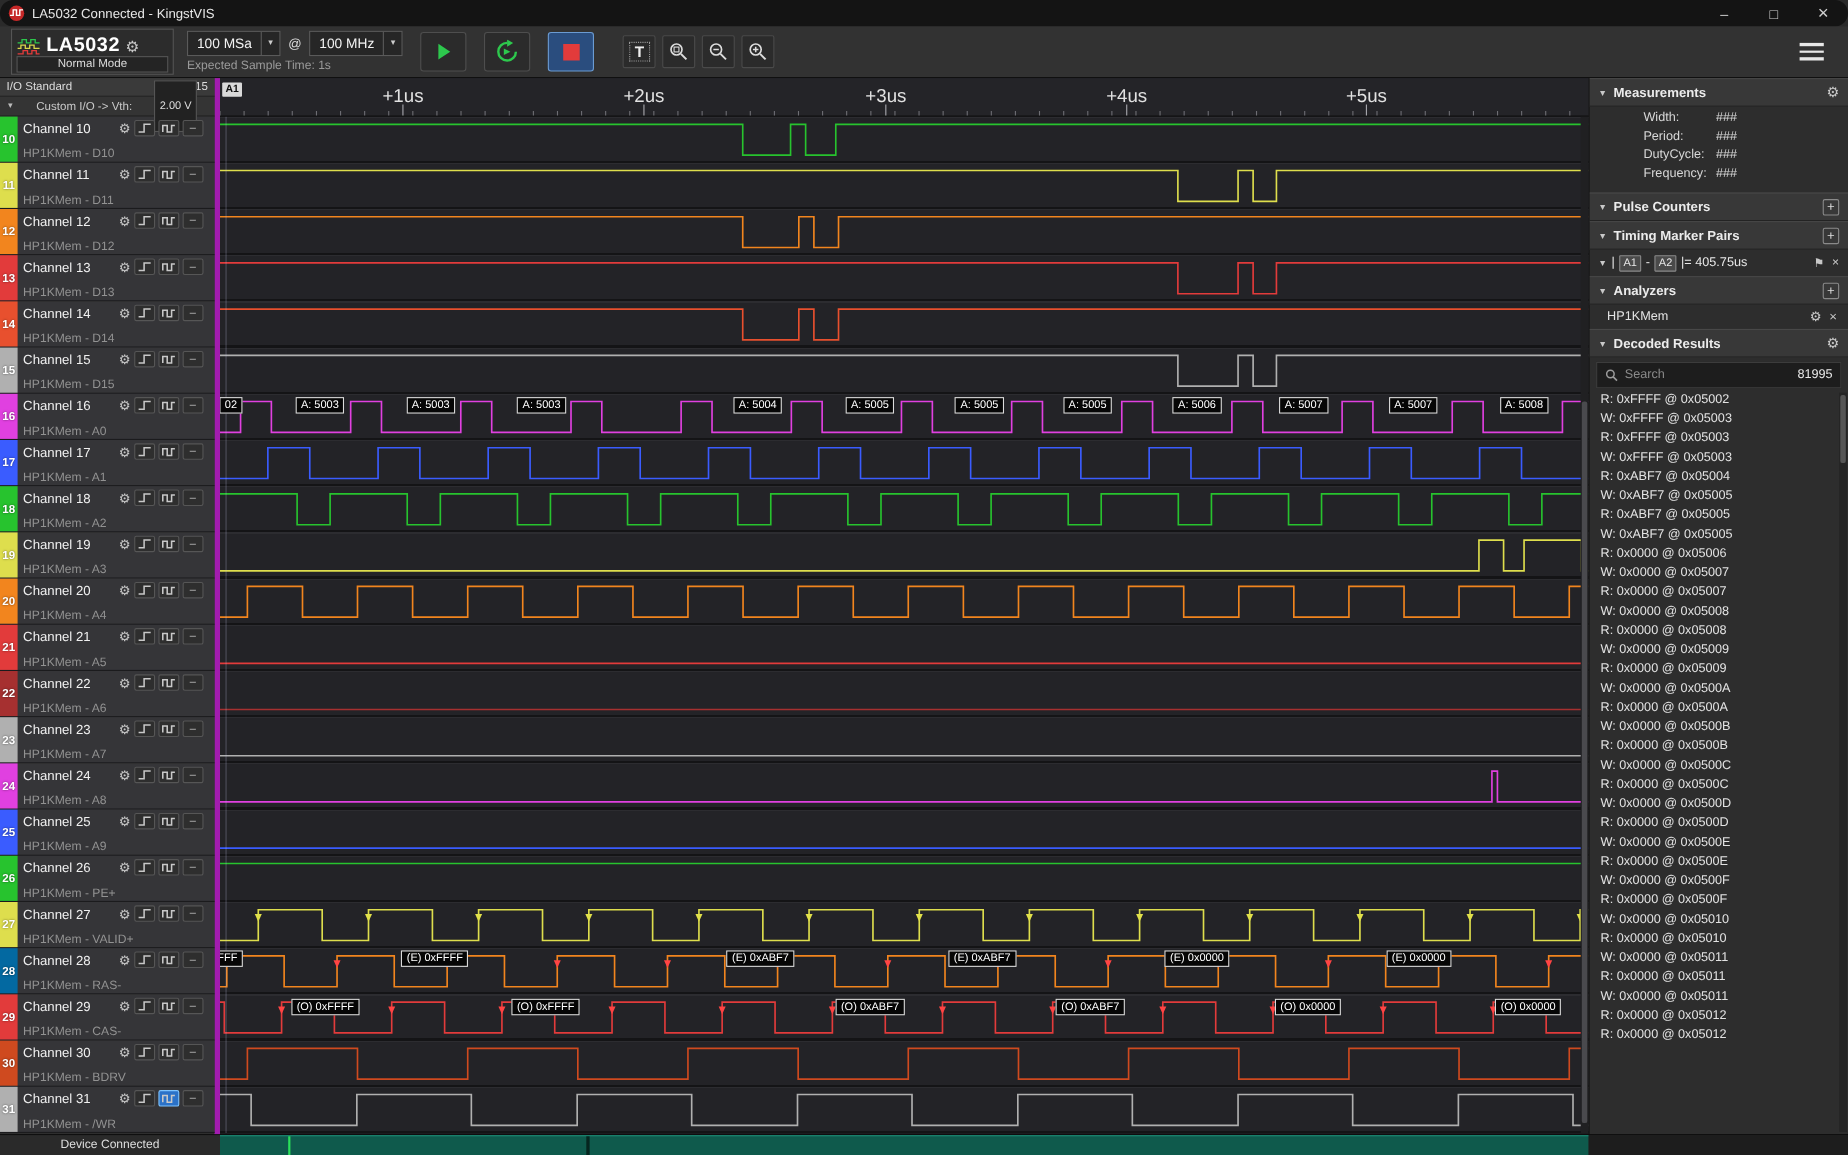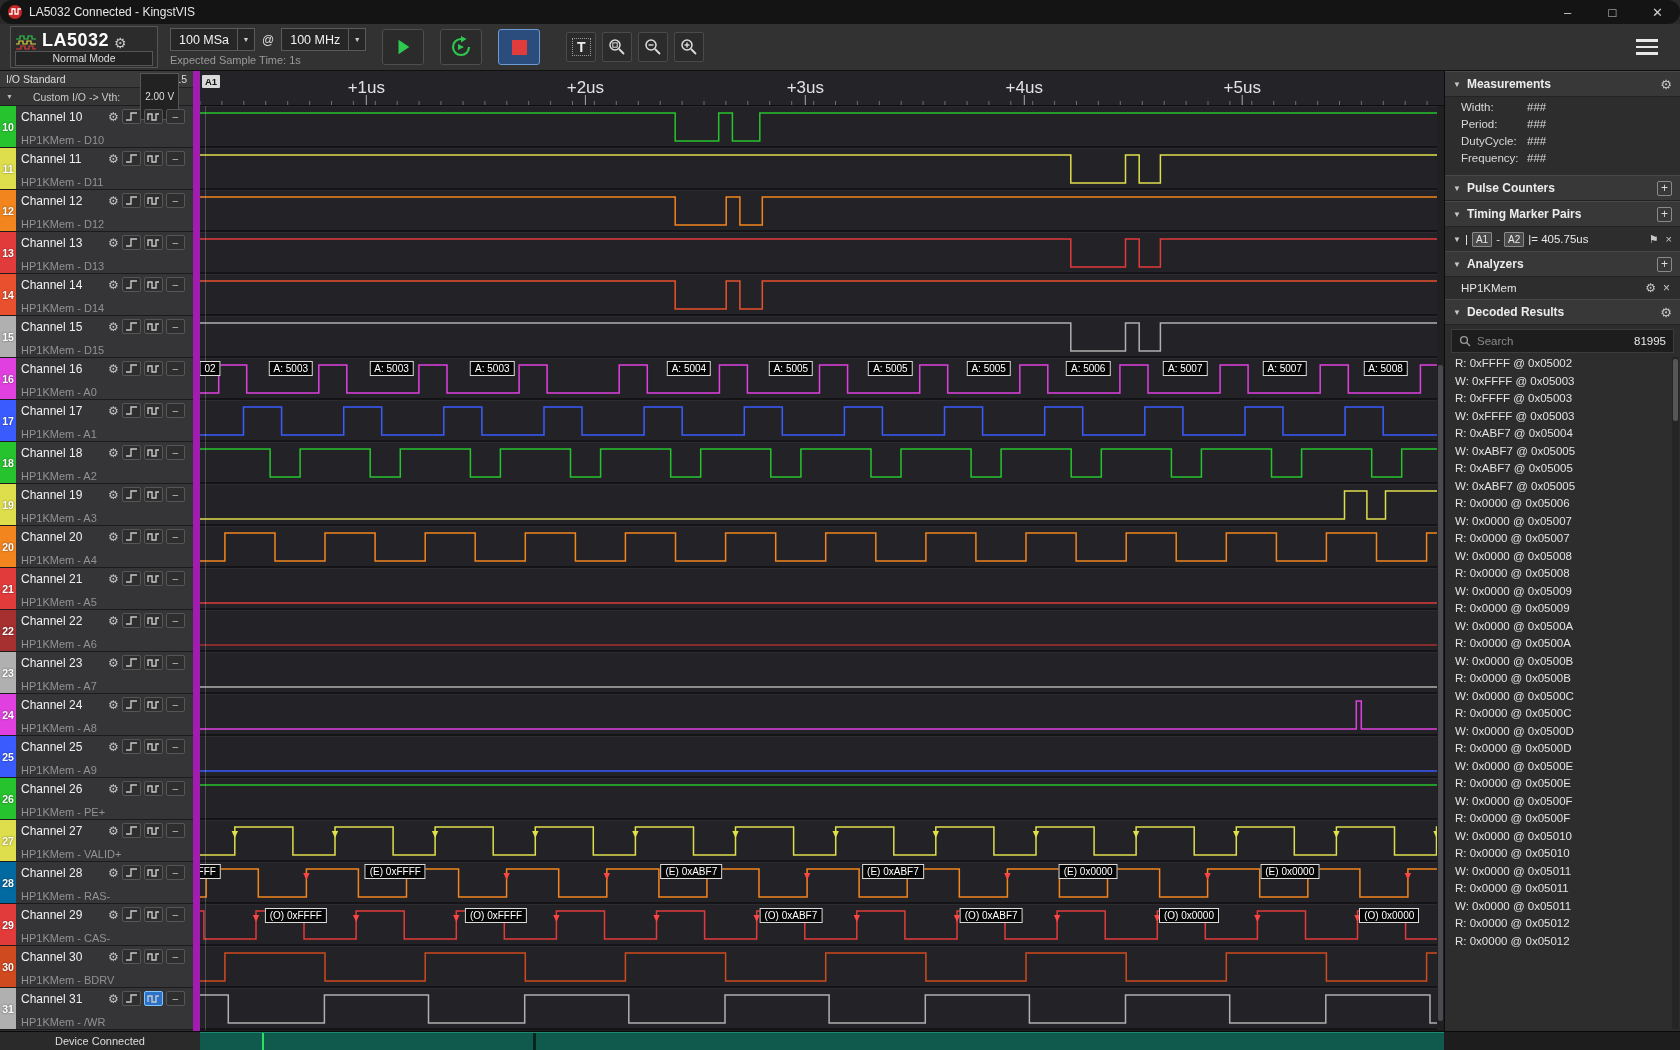--- a/index.html
+++ b/index.html
@@ -38,21 +38,21 @@
   .zgroup{display:flex;gap:6px;margin-left:26px;}
   .zbtn{width:30px;height:30px;border-radius:2px;background:#2b2b2b;border:1px solid #4a4a4a;
         display:flex;align-items:center;justify-content:center;}
   .t-glyph{font-size:14px;font-weight:bold;color:#eee;border:1px dotted #999;padding:0 4px;line-height:16px;}
   .hamburger{margin-left:auto;margin-right:12px;display:flex;flex-direction:column;gap:4px;}
   .hamburger span{display:block;width:22px;height:2.5px;background:#e8e8e8;}
 
   
   .main{display:flex;height:960px;}
   
-  .sidebar{width:200px;background:#2e2e2e;border-right:7px solid #a21caf;flex:none;}
+  .sidebar{width:200px;background:#2e2e2e;border-right:5px solid #a21caf;flex:none;}
   .sb-head1{height:17px;background:#3a3a3a;border-bottom:1px solid #222;display:flex;
             align-items:center;padding:0 6px;font-size:10.5px;color:#dcdcdc;}
   .sb-head1 .sp{flex:1;}
   .sb-head2{height:18px;background:#343434;border-bottom:1px solid #1d1d1d;display:flex;
             align-items:center;gap:20px;padding:0 6px;font-size:10.5px;color:#c9c9c9;}
   .mini-arrow{font-size:7px;color:#bbb;}
   .vth-box{background:#222;border:1px solid #555;padding:16px 4px;font-size:10px;color:#ddd;line-height:13px;}
   .ch-row{height:42px;display:flex;background:#353538;border-bottom:1px solid #1b1b1d;}
   .ch-badge{width:16px;flex:none;display:flex;align-items:center;justify-content:center;
             font-size:10.5px;font-weight:bold;color:#fff;text-shadow:0 0 2px rgba(0,0,0,.6);}
@@ -84,21 +84,21 @@
   
   .rightpanel{flex:1;background:#2d2d2d;border-left:1px solid #0c0c0c;display:flex;flex-direction:column;overflow:hidden;}
   .sec-head{height:26px;background:#383838;border-top:1px solid #484848;border-bottom:1px solid #232323;
             display:flex;align-items:center;gap:6px;padding:0 8px;flex:none;}
   .sec-arrow{font-size:8px;color:#c8c8c8;}
   .sec-title{font-size:12px;font-weight:bold;color:#ececec;flex:1;}
   .sec-gear{font-size:13px;color:#c8c8c8;}
   .plus-box{width:15px;height:15px;border:1px solid #8a8a8a;border-radius:2px;color:#ddd;font-size:12px;
             line-height:13px;text-align:center;}
   .meas-rows{padding:4px 0 6px 16px;}
-  .meas-row{height:17px;font-size:11.5px;color:#d8d8d8;}
+  .meas-row{height:17px;font-size:11.5px;color:#d8d8d8;margin-left:33px;}
   .meas-row .lbl{display:inline-block;width:66px;}
   .tm-pair{height:24px;display:flex;align-items:center;gap:4px;padding:0 8px;font-size:11.5px;color:#e8e8e8;}
   .tm-tag{background:#4a4a4a;border:1px solid #8a8a8a;font-size:10px;padding:0 3px;line-height:13px;border-radius:1px;}
   .tm-icons{margin-left:auto;display:flex;gap:7px;color:#c8c8c8;font-size:11px;}
   .tm-detail{padding-left:28px;height:17px;font-size:11.5px;color:#d2d2d2;}
   .an-row{height:22px;display:flex;align-items:center;padding:0 10px 0 16px;font-size:11.5px;color:#e4e4e4;}
   .an-icons{margin-left:auto;display:flex;gap:7px;color:#c8c8c8;font-size:12px;}
   .search-row{margin:4px 6px 2px 6px;height:24px;background:#1d1d1d;border:1px solid #3c3c3c;
               display:flex;align-items:center;gap:6px;padding:0 7px;flex:none;}
   .search-ph{font-size:11.5px;color:#8a8a8a;}

